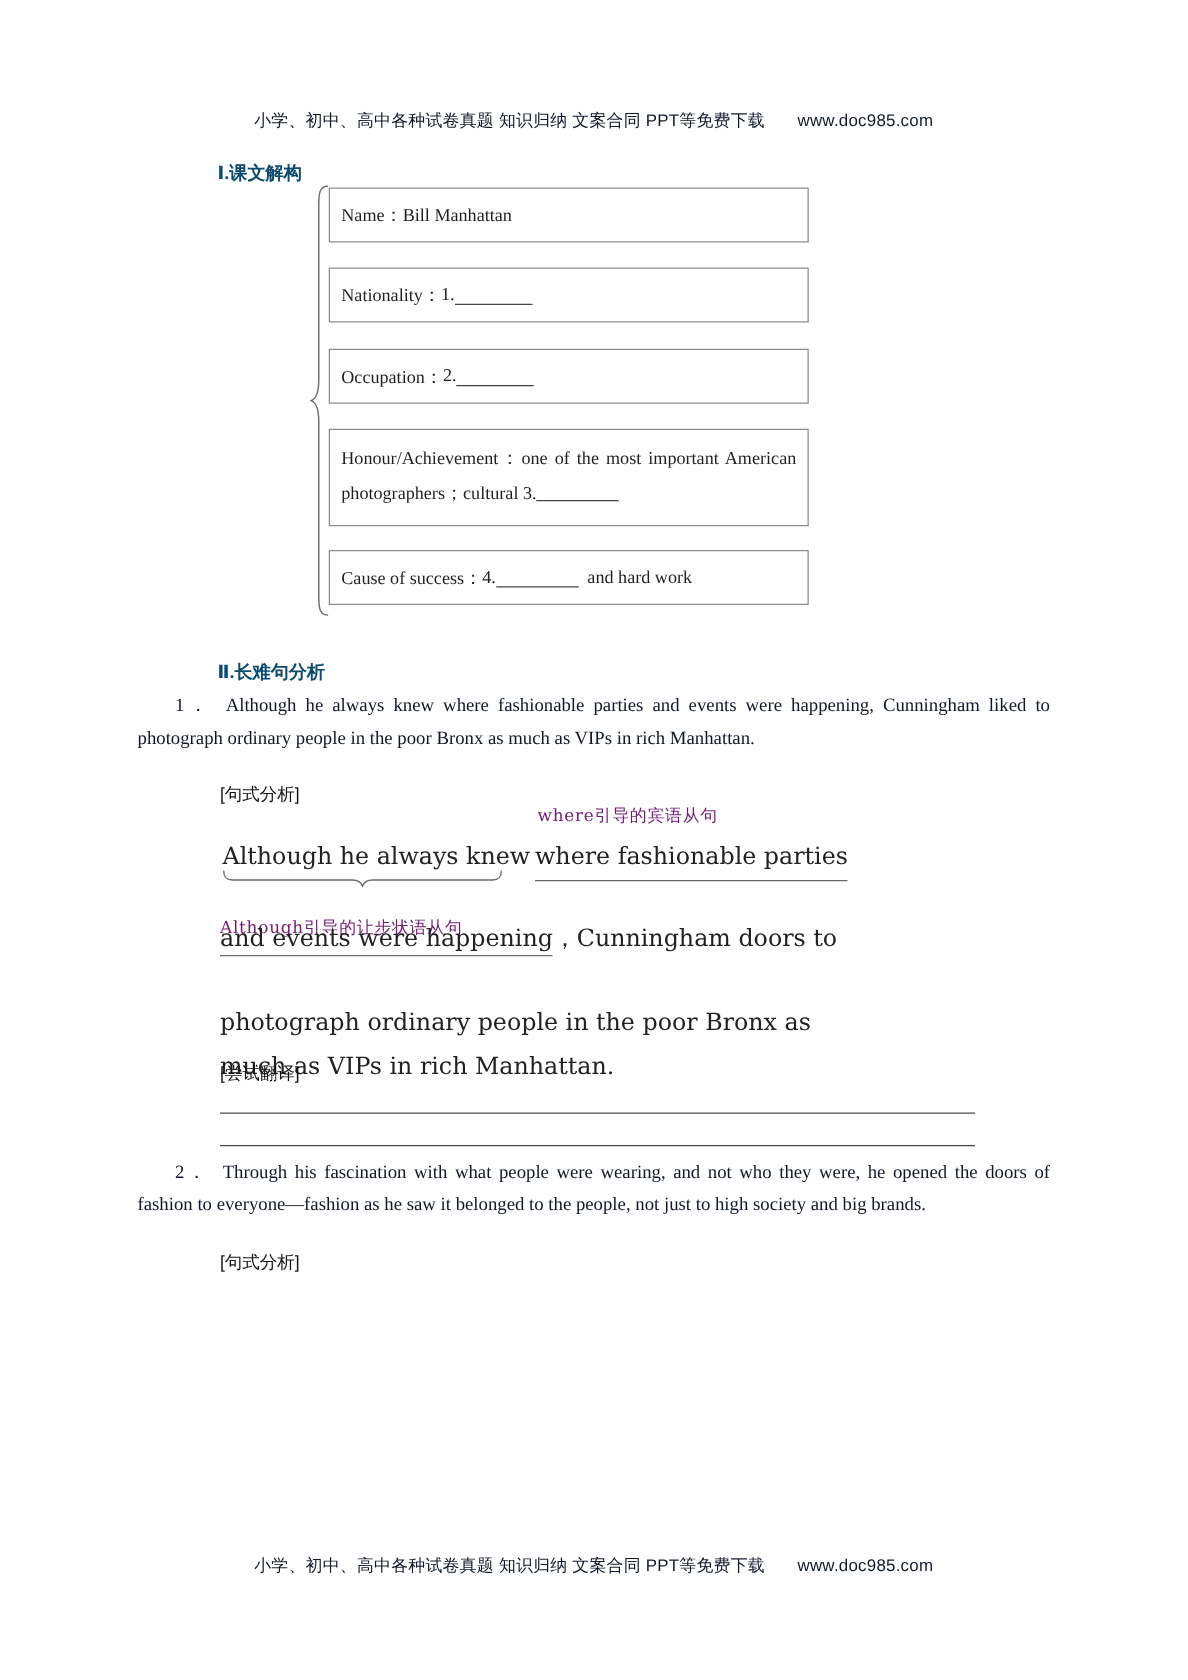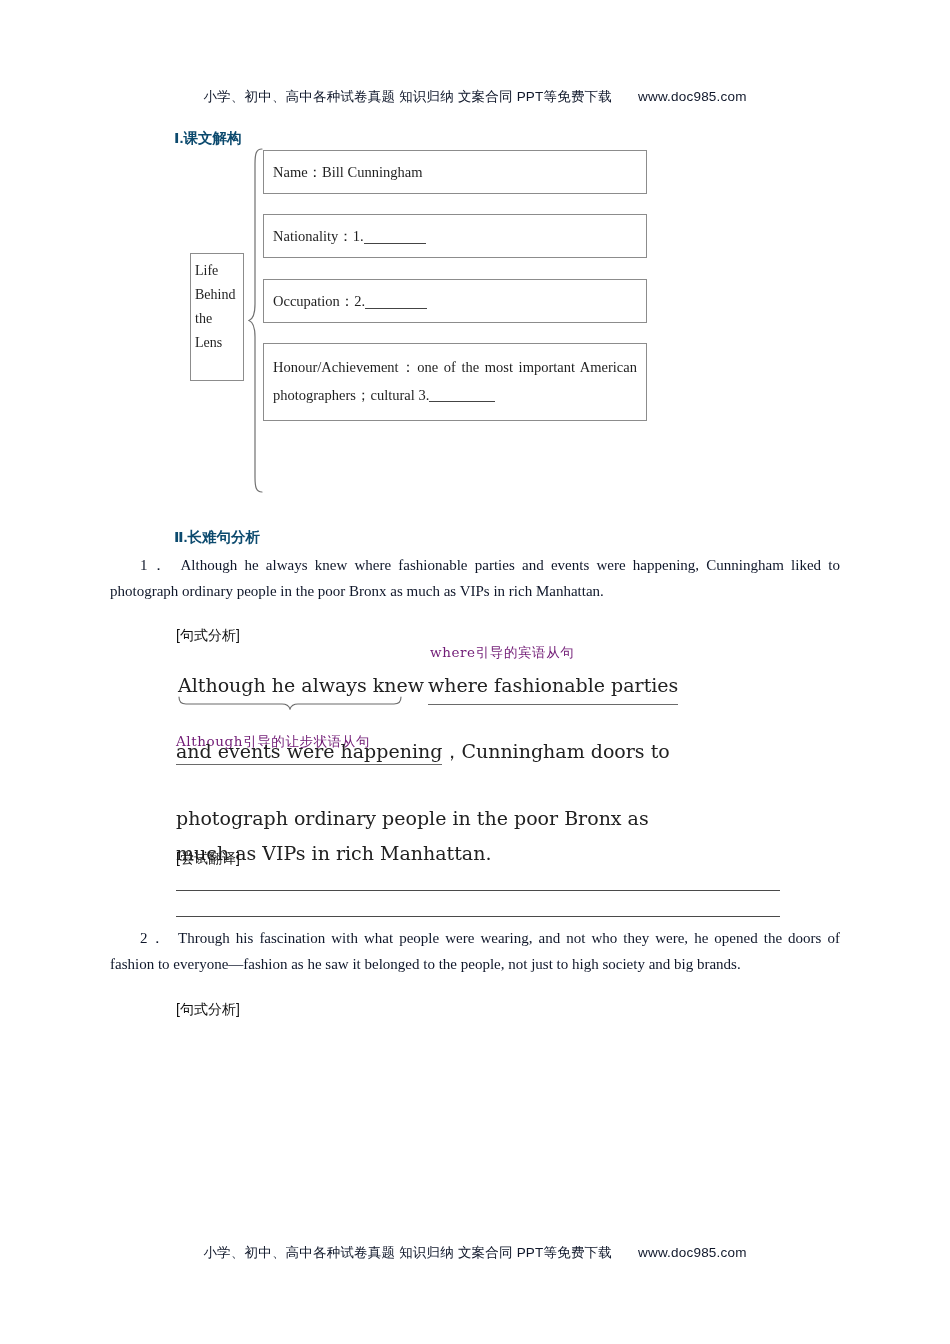--- a/index.html
+++ b/index.html
@@ -211,54 +211,51 @@
 <body>
 
 <div class="page">
 
   <div class="runner runner-head"><span>小学、初中、高中各种试卷真题 知识归纳 文案合同 PPT等免费下载</span><span class="gap"></span><span>www.doc985.com</span></div>
 
   <div class="sec-heading sec-1">Ⅰ.课文解构</div>
 
   <div class="diagram">
 
-    <div class="topic-box">
-      <div>Life</div>
-      <div>Behind</div>
-      <div>the</div>
-      <div>Lens</div>
-    </div>
 
     <div class="brace">
       <svg width="16" height="345" viewBox="0 0 16 345" fill="none" xmlns="http://www.w3.org/2000/svg">
         <path d="M14 1 C8 1 7 6 7 16 L7 156 C7 166 5 171 1 172.5 C5 174 7 179 7 189 L7 329 C7 339 8 344 14 344" stroke="#707070" stroke-width="1.2" fill="none" stroke-linecap="round"></path>
       </svg>
     </div>
 
     <div class="fact-box fb1">
-      <span>Name：Bill Cunningham</span>
+      <span>Name：Bill Manhattan</span>
     </div>
 
     <div class="fact-box fb2">
       <span>Nationality：</span>
         <span>1.</span>
         <span class="blank-fill bl-short"></span>
     </div>
 
     <div class="fact-box fb3">
       <span>Occupation：</span>
         <span>2.</span>
         <span class="blank-fill bl-short"></span>
     </div>
 
     <div class="fact-box two-line fb4">
       <span>Honour/Achievement：one of the most important American photographers；cultural</span>
       <span>3.</span><span class="blank-fill bl-med"></span>
     </div>
 
+    <div class="fact-box fb5">
+      <span>Cause of success：</span><span>4.</span><span class="blank-fill bl-med"></span>&nbsp;&nbsp;<span>and hard work</span>
+    </div>
   </div>
 
   <div class="sec-heading sec-2">Ⅱ.长难句分析</div>
 
   <div class="para para-1"><span class="indent"></span><span>1．</span><span class="numsp"></span><span>Although he always knew where fashionable parties and events were happening, Cunningham liked to photograph ordinary people in the poor Bronx as much as VIPs in rich Manhattan.</span></div>
 
   <div class="label-cn lbl-analysis-1">[句式分析]</div>
 
   <div class="breakdown">
 

